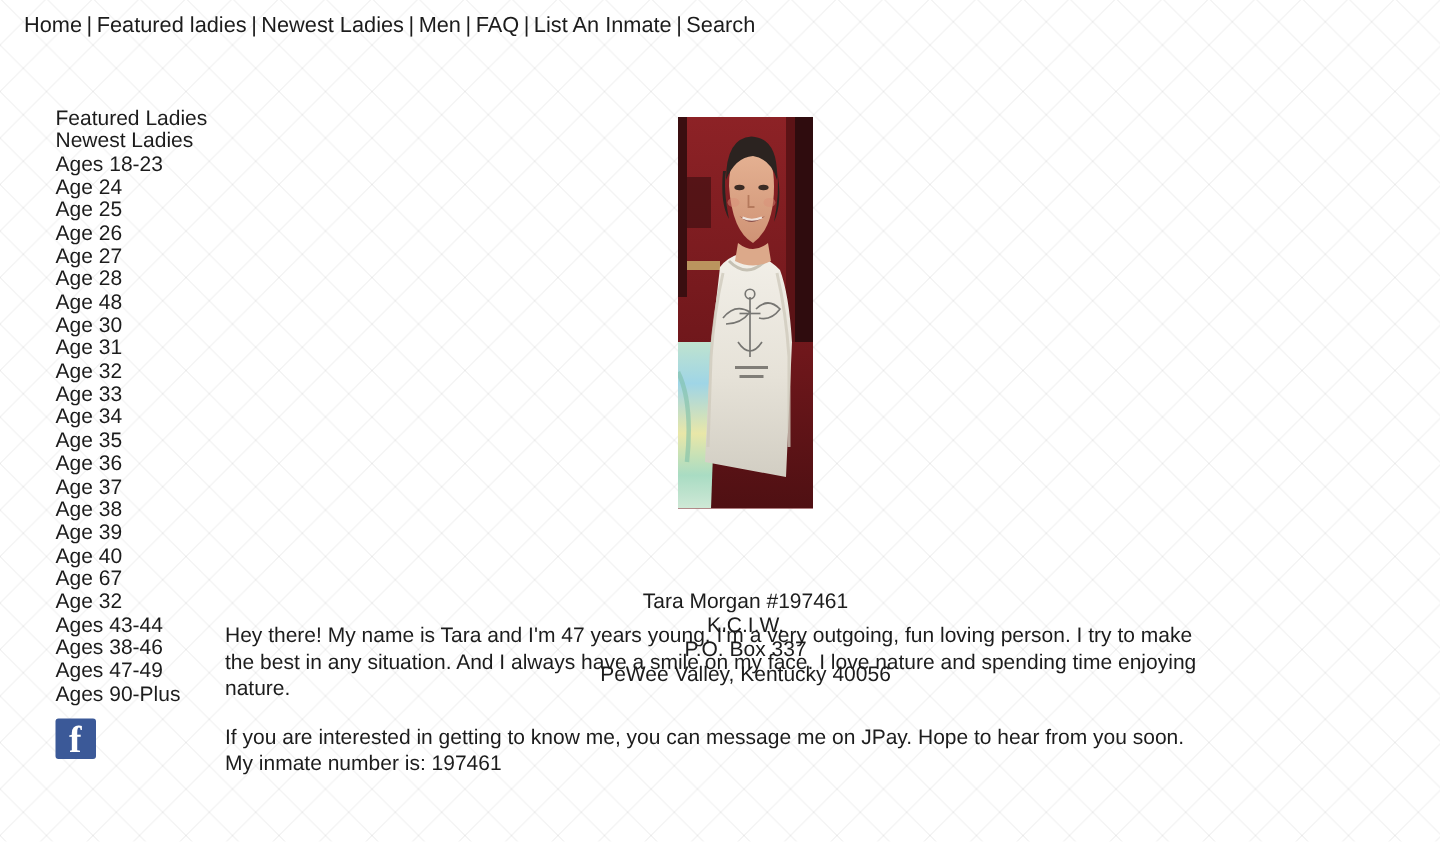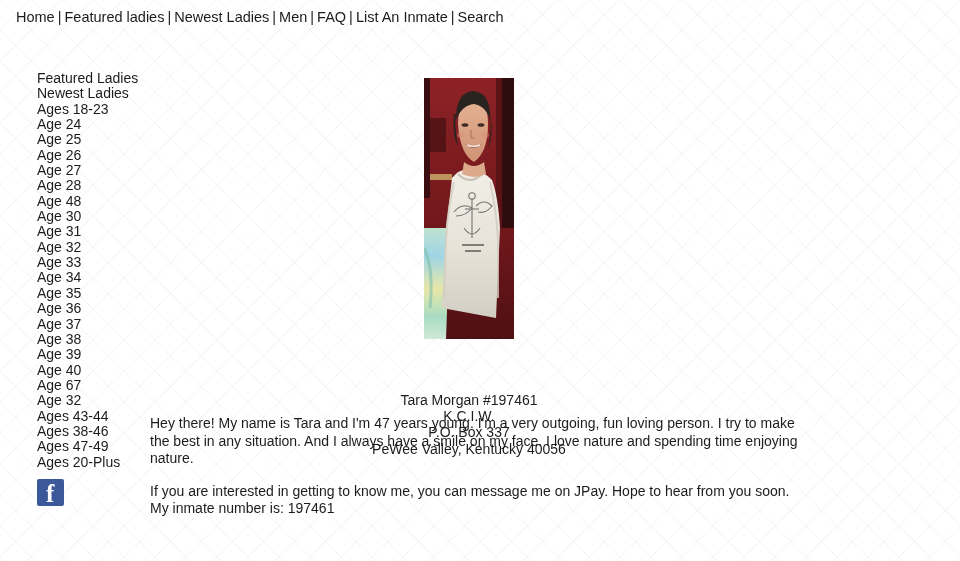--- a/index.html
+++ b/index.html
@@ -85,21 +85,21 @@
     color: #ffffff;
     font-family: "Liberation Serif", serif;
     font-weight: bold;
     font-size: 25px;
     line-height: 27px;
   }
 
   
   .photo-block {
     position: absolute;
-    left: 424px;
+    left: 452px;
     top: 52px;
     width: 90px;
   }
   .photo {
     width: 90px;
     height: 261px;
     display: block;
     position: relative;
     overflow: hidden;
     background: #7a1a1e;
@@ -159,21 +159,21 @@
     <a class="side-item">Age 36</a>
     <a class="side-item">Age 37</a>
     <a class="side-item">Age 38</a>
     <a class="side-item">Age 39</a>
     <a class="side-item">Age 40</a>
     <a class="side-item">Age 67</a>
     <a class="side-item">Age 32</a>
     <a class="side-item">Ages 43-44</a>
     <a class="side-item">Ages 38-46</a>
     <a class="side-item">Ages 47-49</a>
-    <a class="side-item">Ages 20-Plus</a>
+    <a class="side-item">Ages 90-Plus</a>
 
     <div class="fb-wrap">
       <span class="fb-icon"></span>
     </div>
   </div>
 
   <div class="photo-block">
     <div class="photo">
       <svg width="90" height="261" viewBox="0 0 90 261" xmlns="http://www.w3.org/2000/svg">
         <defs>

